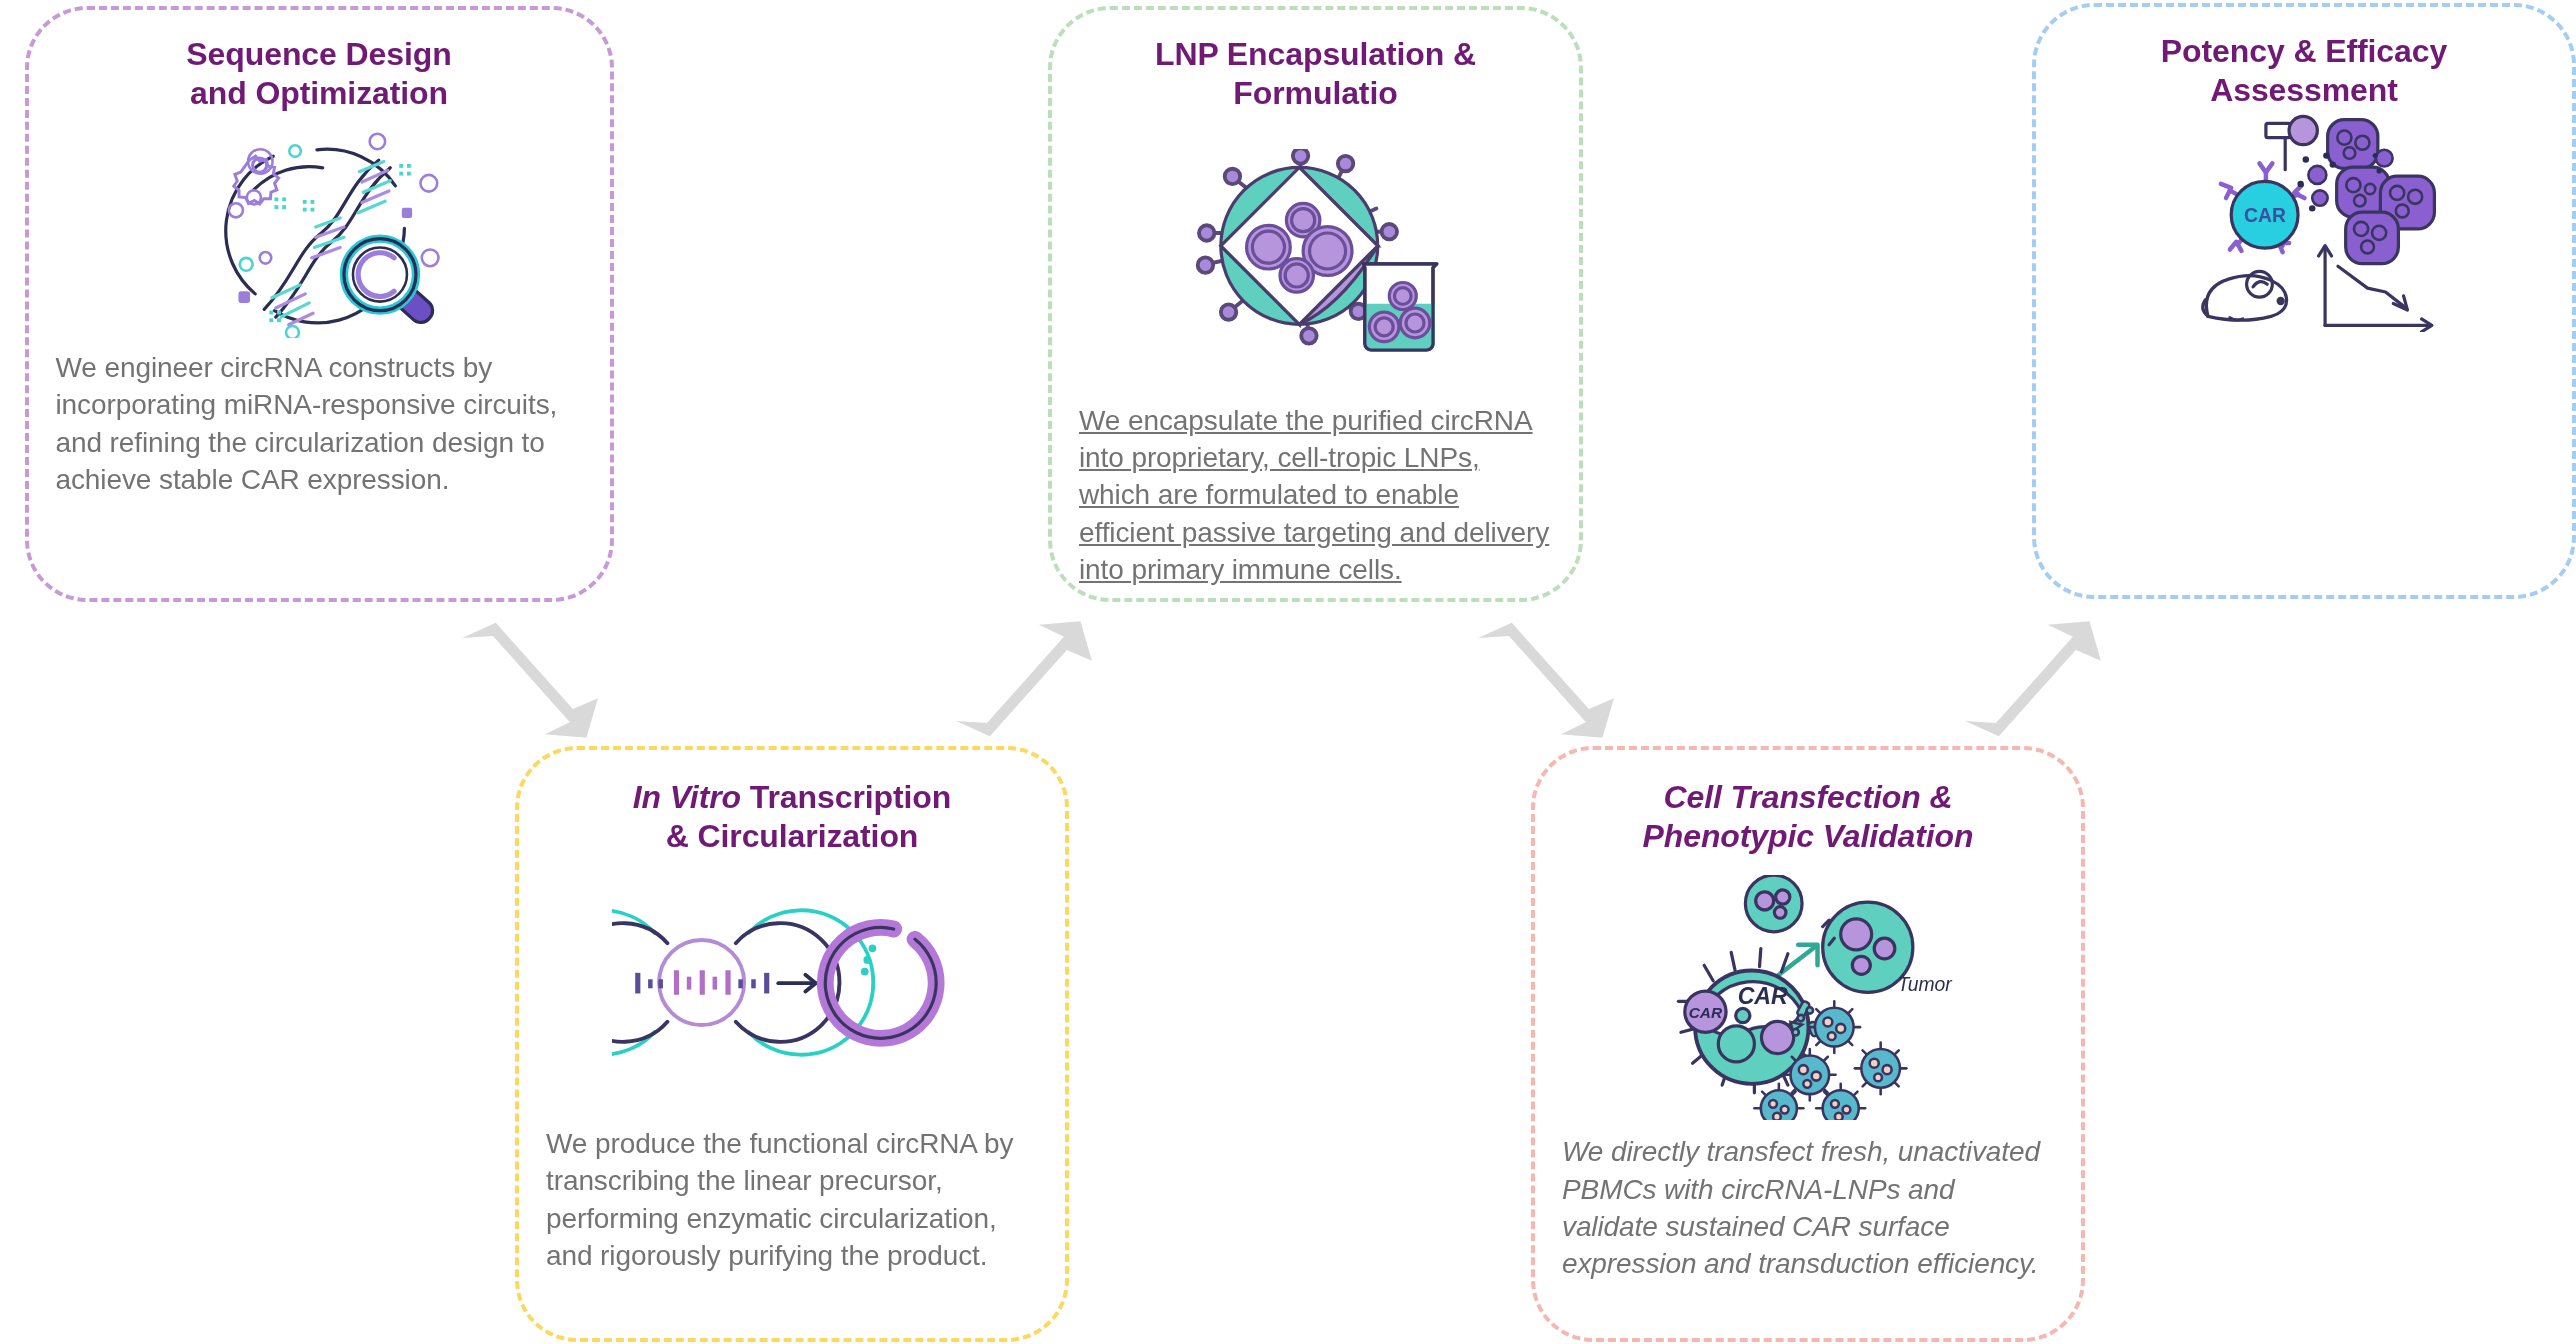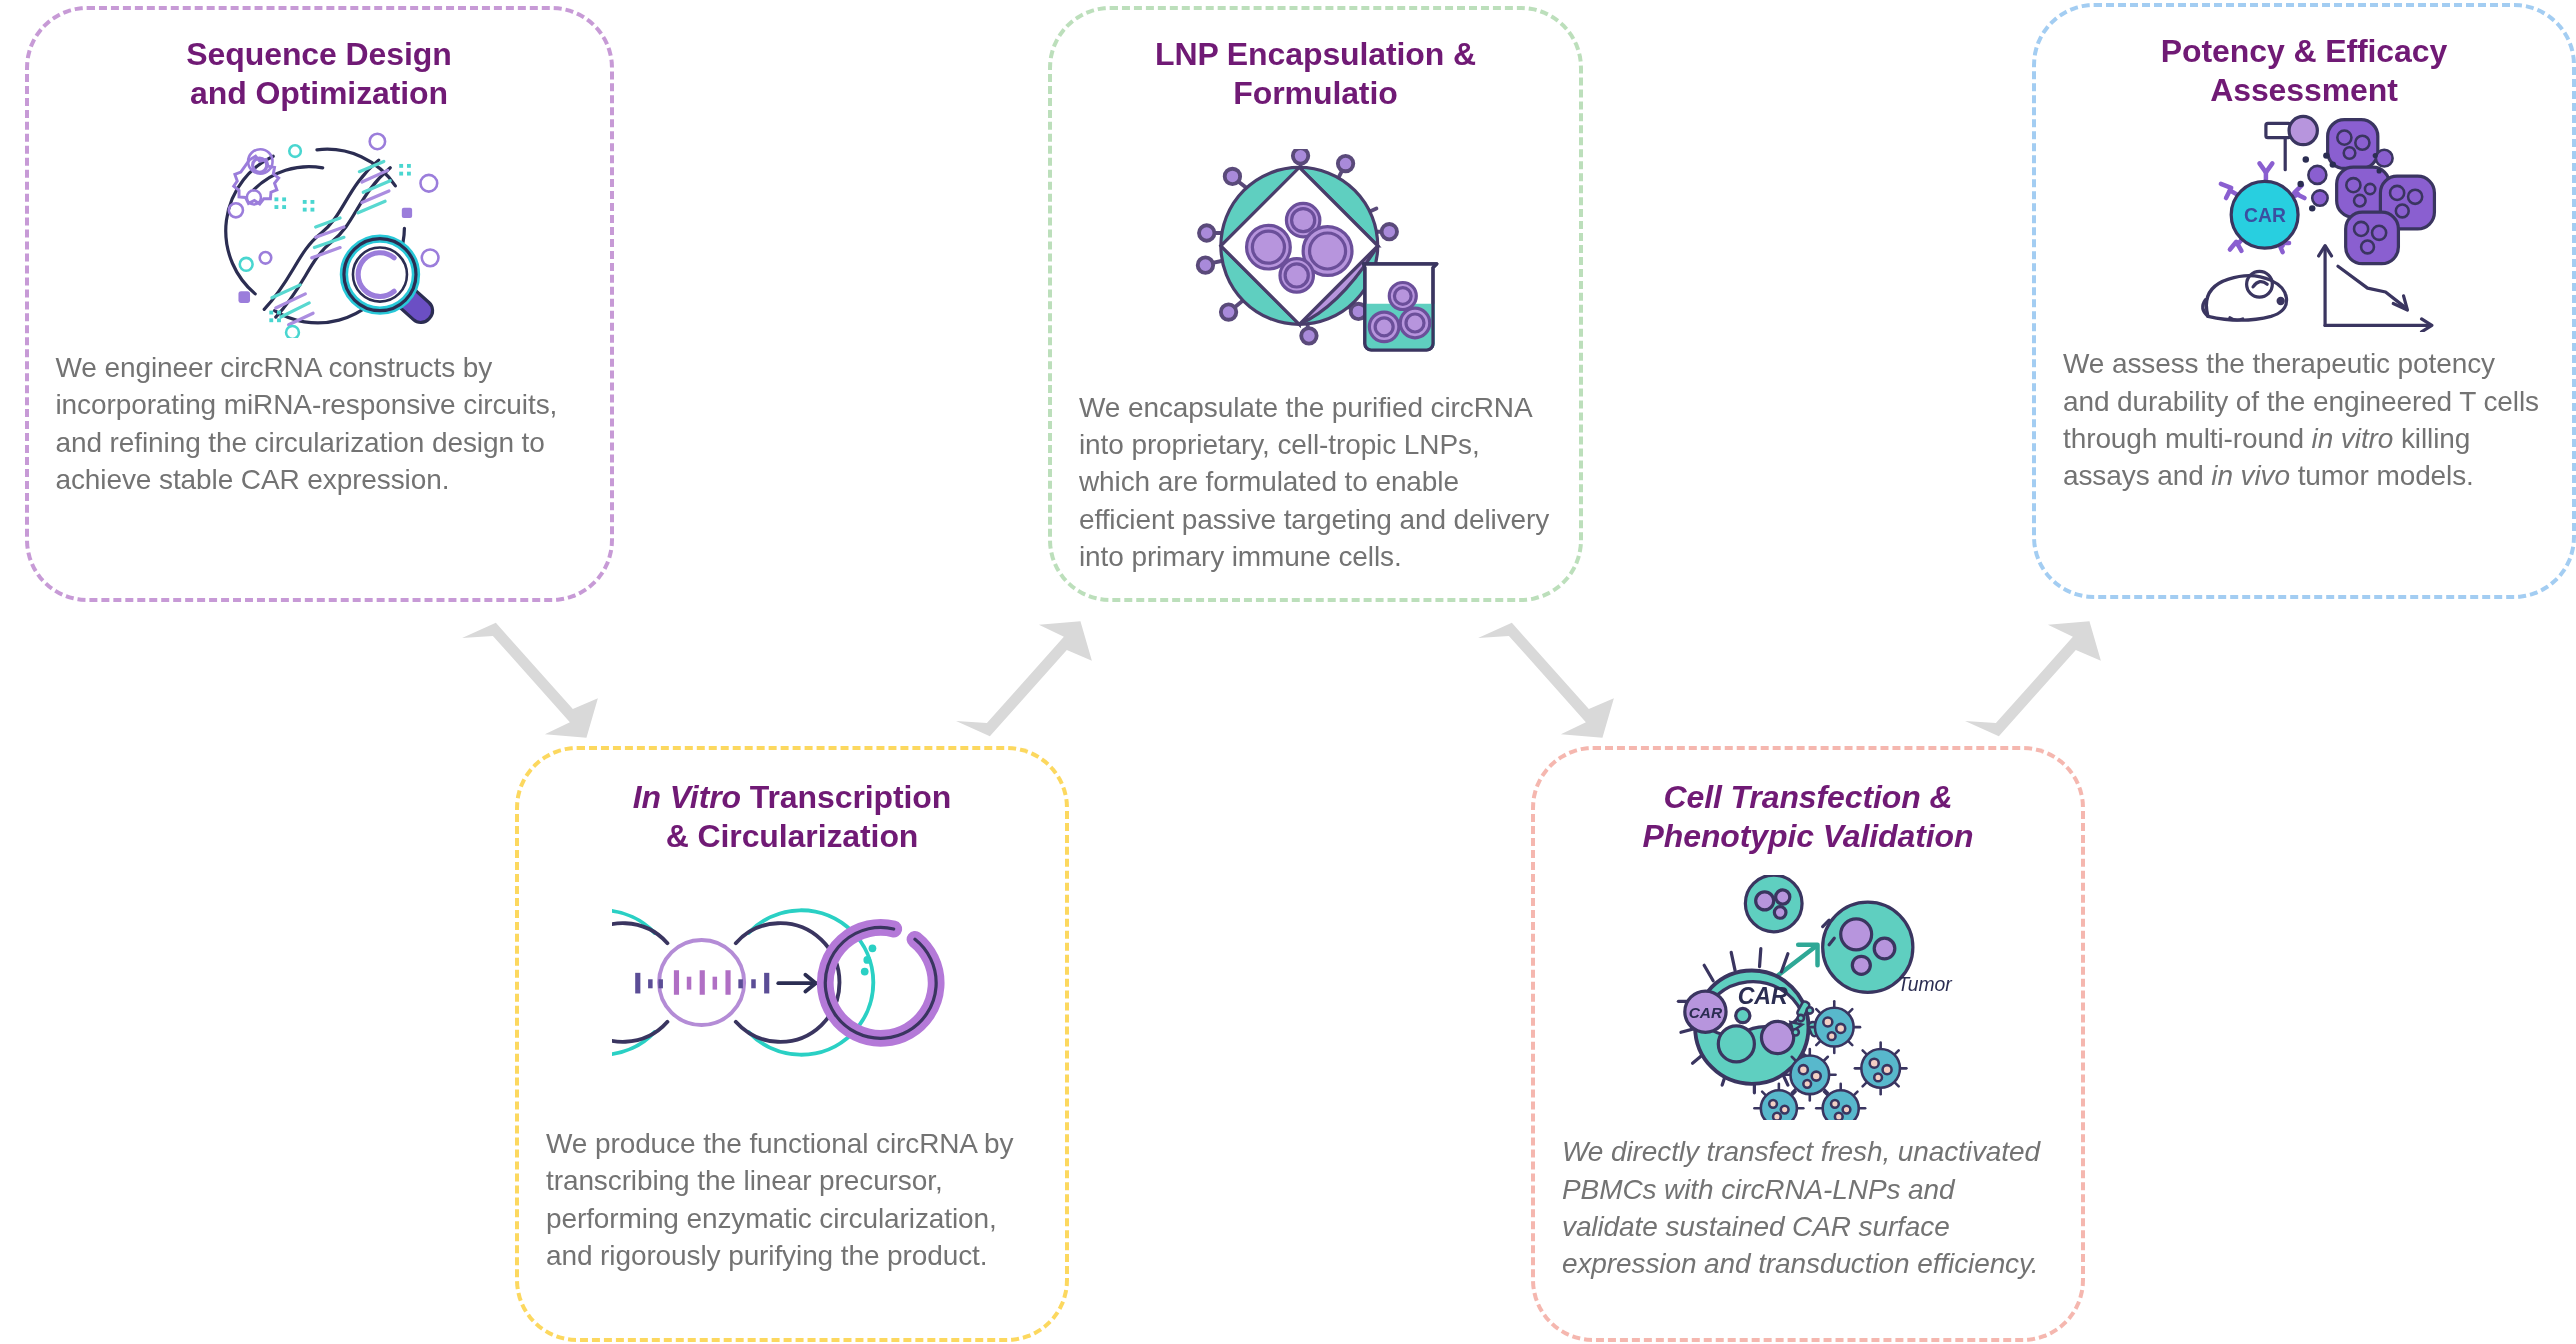--- a/index.html
+++ b/index.html
@@ -76,21 +76,21 @@
   #card-ivt .icon-wrap { margin-top: 30px; height: 193px; }
   #card-ivt .card-body { margin-top: 46px; }
 
   #card-lnp {
     left: 1048px; top: 6.4px; width: 535px; height: 596px;
     border-color: #bcdfbb;
     gap: 27px;
   }
   #card-lnp .card-title { margin-top: 24.5px; }
   #card-lnp .icon-wrap { margin-top: 9px; height: 213px; }
-  #card-lnp .card-body { margin-top: 0; }
+  #card-lnp .card-body { margin-top: 13px; text-decoration: underline; }
 
   #card-transfection {
     left: 1531px; top: 746px; width: 554px; height: 596px;
     border-color: #f5b7af;
     font-style: italic;
   }
   #card-transfection .card-title { margin-top: 28px; }
   #card-transfection .icon-wrap { margin-top: 19.3px; height: 245px; }
   #card-transfection .card-body { margin-top: 13px; }
 
@@ -567,21 +567,20 @@
         <line x1="252" y1="330" x2="252" y2="208"></line>
         <polyline points="242,222 252,206 262,222"></polyline>
         <line x1="252" y1="330" x2="416" y2="330"></line>
         <polyline points="402,320 418,330 402,340"></polyline>
         <polyline points="272,238 318,272 346,278 374,300"></polyline>
         <polyline points="358,296 380,306 374,284"></polyline>
       </g>
     </svg>
   </div>
 
-  <div class="card-body"><span>We assess the therapeutic potency and durability of the engineered T cells through multi-round </span><i>in vitro</i><span> killing assays and </span><i>in vivo</i><span> tumor models.</span></div>
 </div>
 
 <div class="arrow" id="arrow-1">
   <svg width="148" height="129" viewBox="0 0 230 200">
     <path d="M8 28 L62 8 L172 150 L212 136 L190 196 L126 186 L166 170 L56 28 Z" fill="#d9d9d9" transform="rotate(-4 115 100)"></path>
   </svg>
 </div>
 
 <div class="arrow" id="arrow-2">
   <svg width="148" height="129" viewBox="0 0 230 200">

